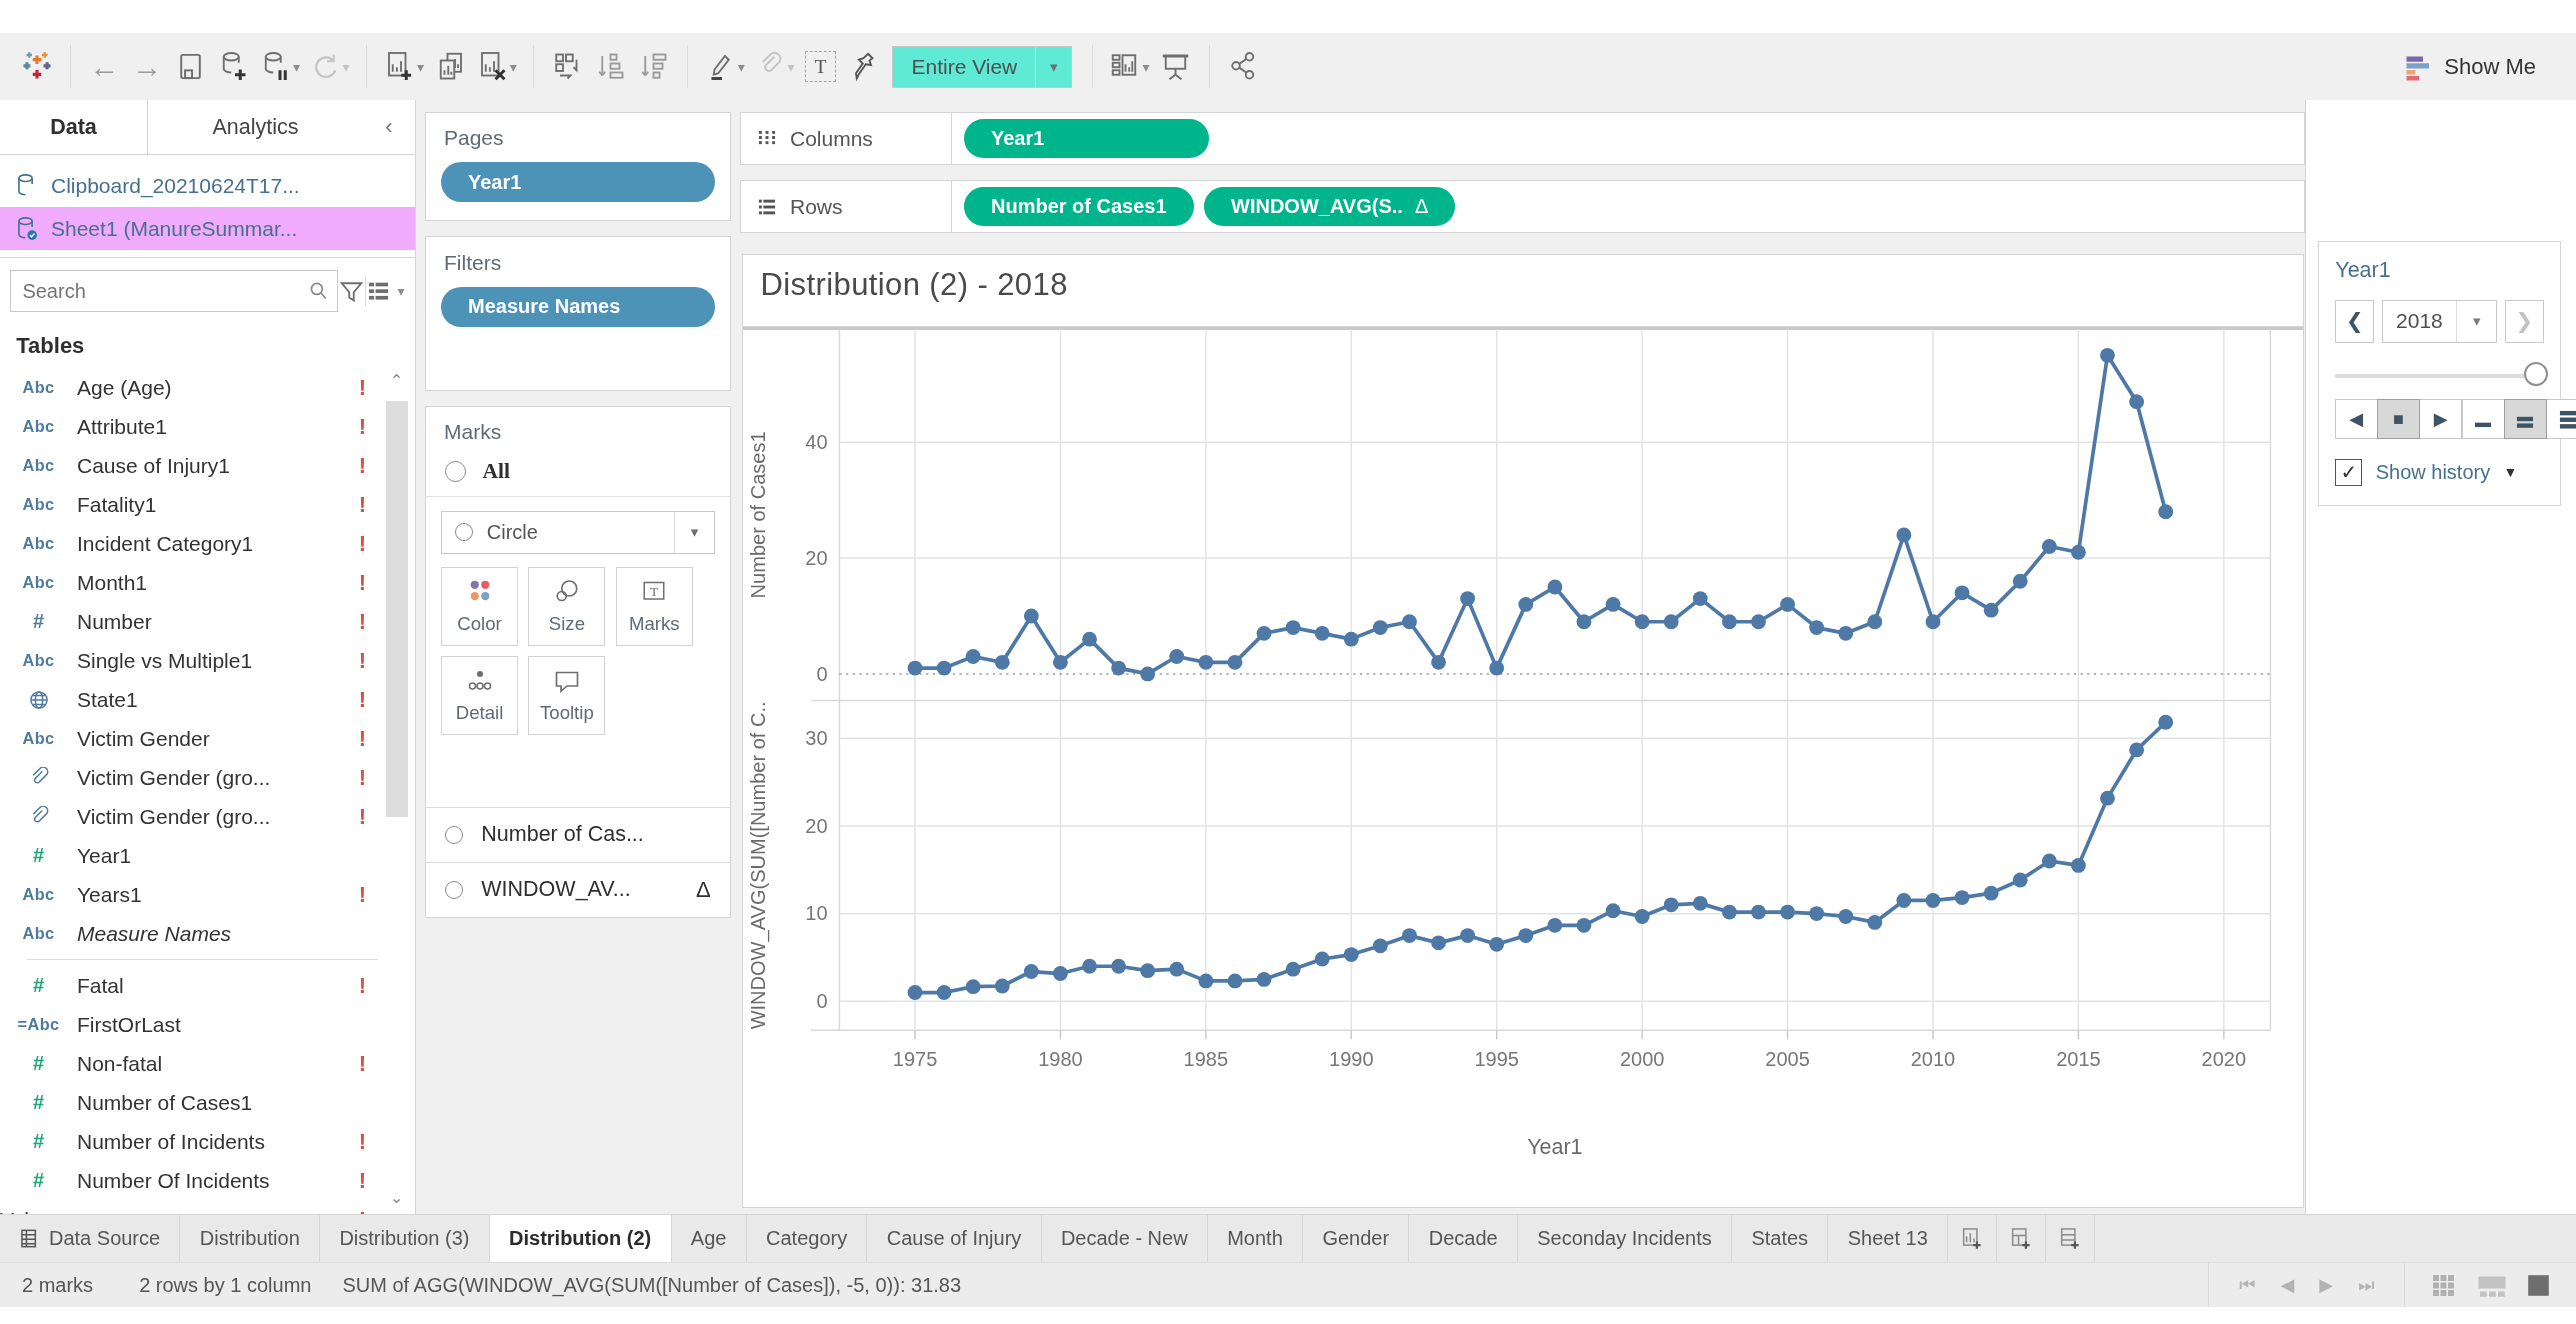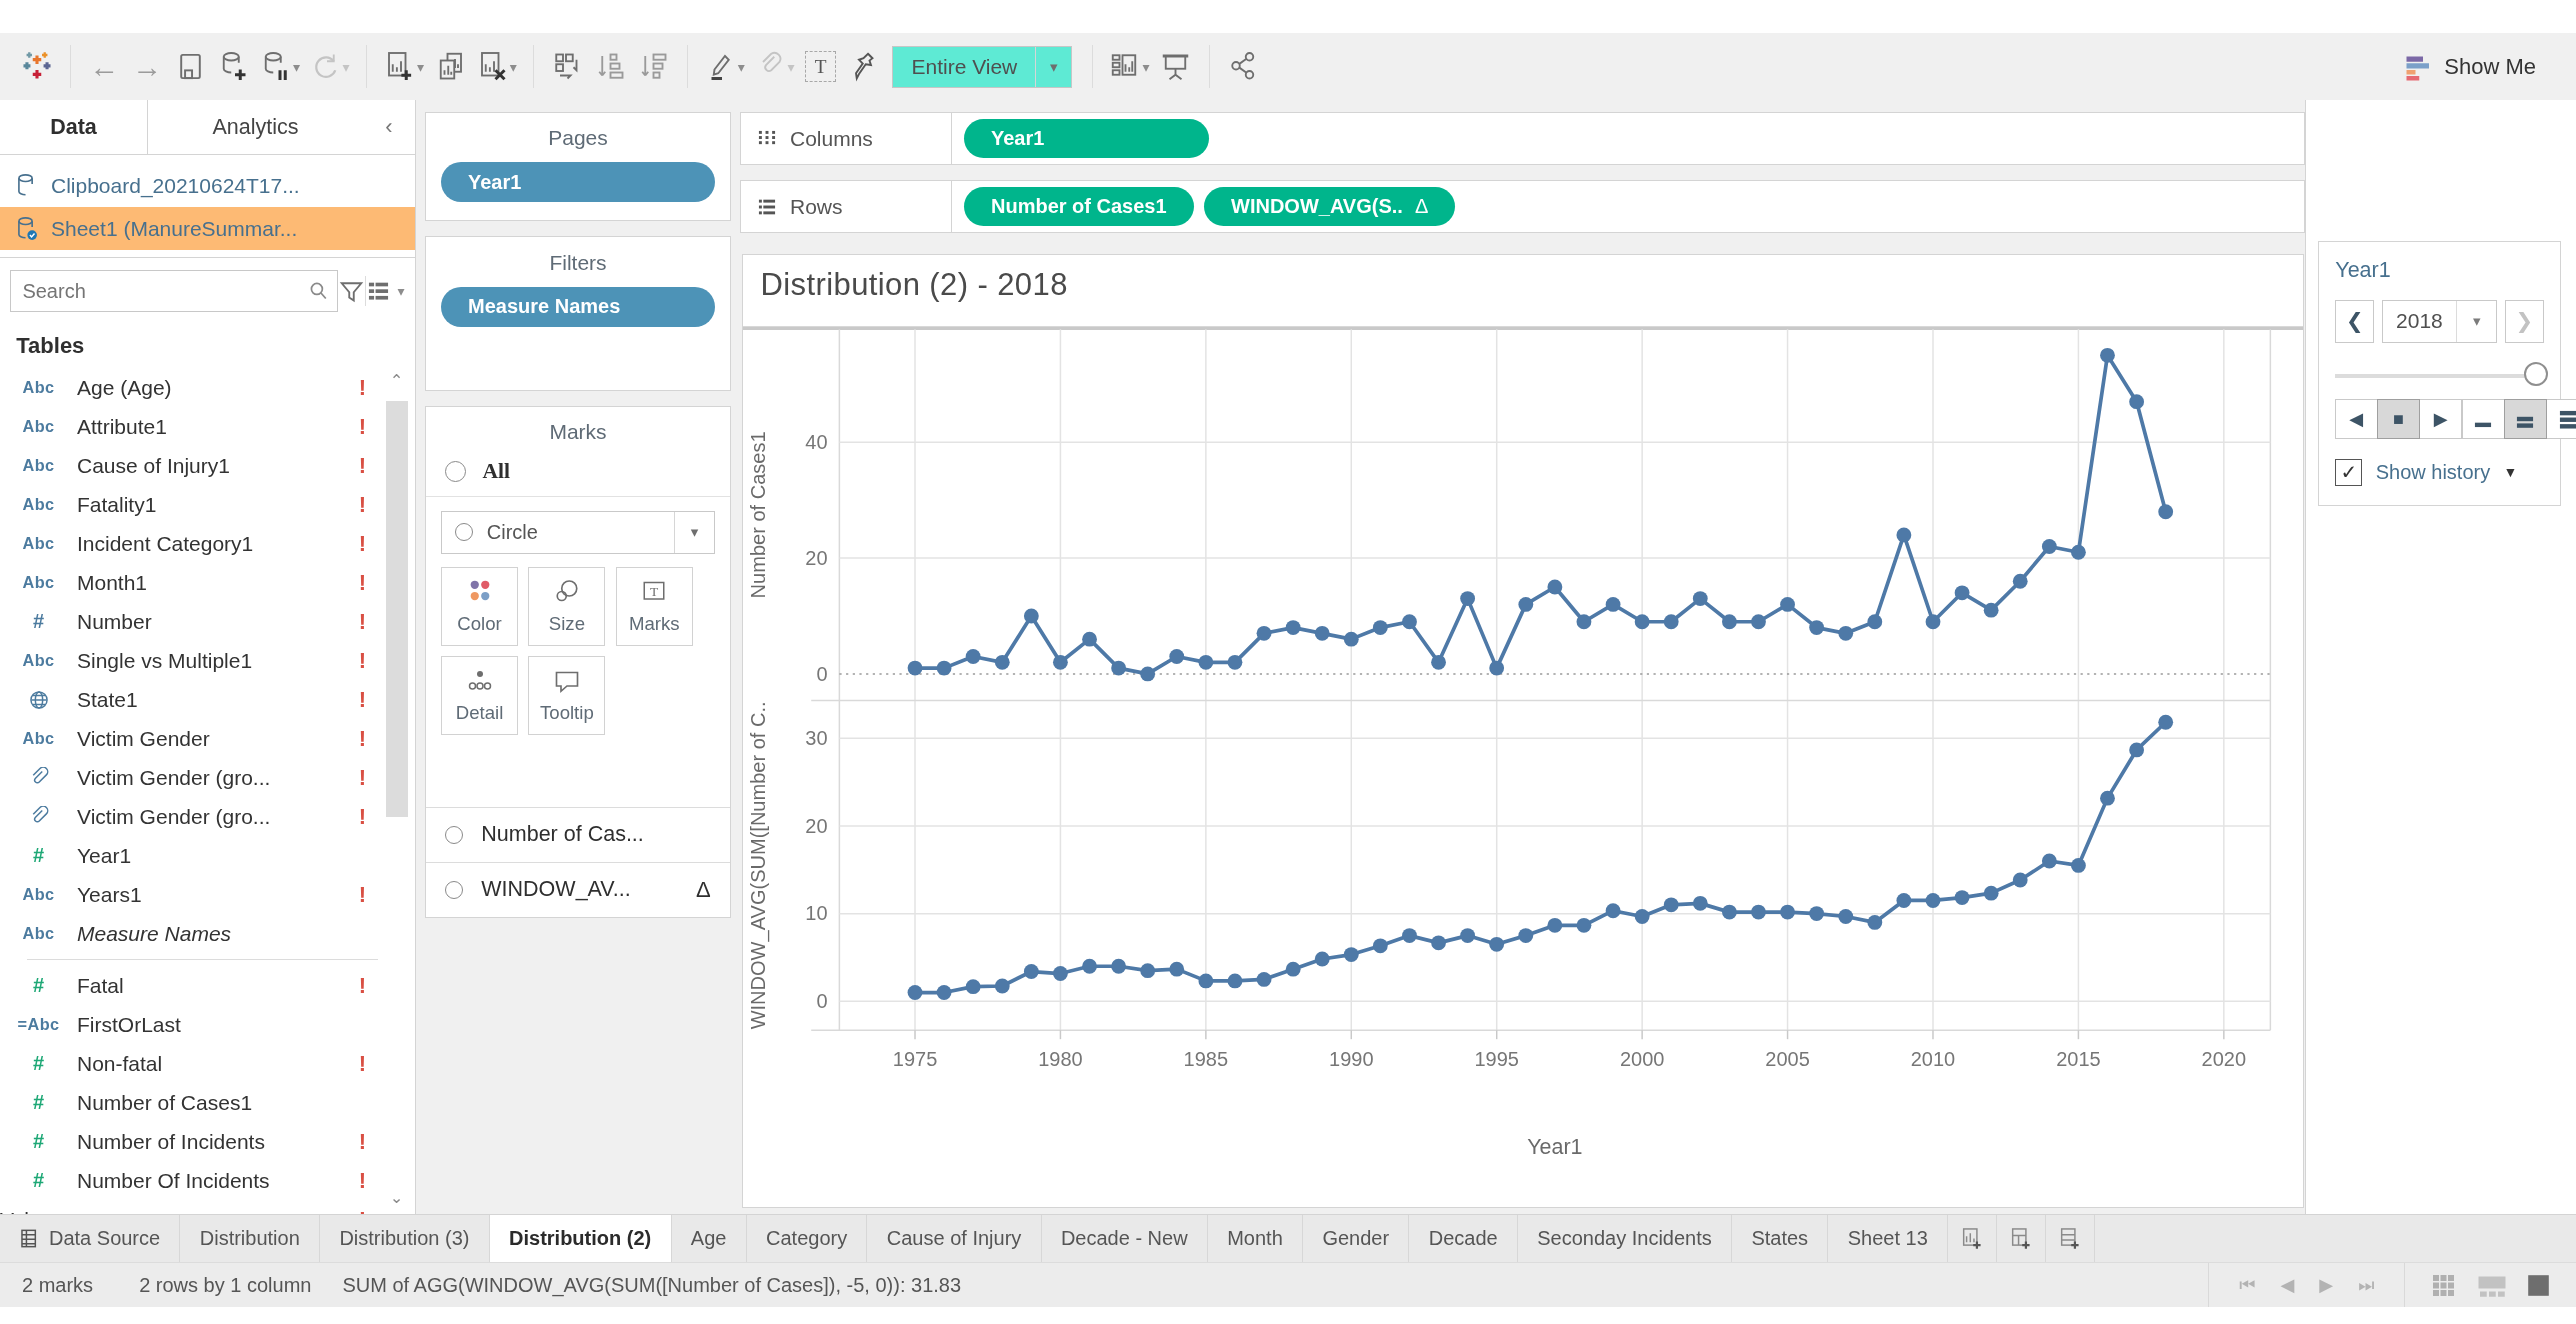--- a/index.html
+++ b/index.html
@@ -21,42 +21,42 @@
   .main { display:flex; height:1114px; }
   
   .data-pane { width:416px; border-right:0.7px solid #d4d4d4; display:flex; flex-direction:column; background:#fff; }
   .dp-tabs { display:flex; align-items:stretch; height:55px; border-bottom:0.7px solid #d4d4d4; font-size:21.5px; flex:none; }
   .dp-tab { display:flex; align-items:center; justify-content:center; }
   .dp-tab.data { width:148px; font-weight:bold; color:#2f2f2f; border-right:0.7px solid #d4d4d4; background:#fff; }
   .dp-tab.analytics { flex:1; color:#444; }
   .dp-collapse { width:52px; display:flex; align-items:center; justify-content:center; color:#777; font-size:22px; }
   .dp-sources { padding:9px 0 7.4px; border-bottom:0.7px solid #d4d4d4; flex:none; }
   .dp-source { height:43px; display:flex; align-items:center; gap:12px; padding:0 15px; font-size:21px; color:#47708e; white-space:nowrap; }
-  .dp-source.selected { background:#fdba74; }
+  .dp-source.selected { background:#f0abfc; }
   .dp-search-row { display:flex; align-items:center; padding:12px 10.4px 7.4px; flex:none; }
   .dp-search { flex:1; height:42px; border:0.7px solid #c8c8c8; display:flex; align-items:center; padding:0 9px; background:#fff; }
   .dp-search input { border:none; outline:none; font-size:20px; color:#555; width:100%; background:transparent; font-family:inherit; }
   .vline { width:0.7px; height:30px; background:#dcdcdc; }
   .dp-tables-label { font-size:22px; font-weight:bold; color:#2f2f2f; padding:13.4px 16.3px 4.5px; flex:none; }
   .fields-wrap { position:relative; flex:1; overflow:hidden; }
   .fields-list { position:absolute; left:0; top:4.5px; right:37px; }
   .field-row { height:39px; display:flex; align-items:center; }
   .f-icon { width:77px; flex:none; display:flex; align-items:center; justify-content:center; }
   .fi-abc { font-size:16.3px; color:#4c7b9f; font-weight:bold; letter-spacing:0.4px; }
   .fi-hash { font-size:20px; font-weight:bold; }
   .f-label { font-size:21px; color:#333; flex:1; white-space:nowrap; overflow:hidden; }
   .f-label.it { font-style:italic; }
   .f-alert { color:#d94f43; font-weight:bold; font-size:22px; padding-right:12px; }
   .f-sep { border-top:0.7px solid #dcdcdc; margin:6px 0 6px 27px; }
   .dp-scroll { position:absolute; right:4.5px; top:0; bottom:0; width:28px; }
   .dp-scroll .arr { position:absolute; left:0; width:28px; height:33px; display:flex; align-items:center; justify-content:center; color:#8a8a8a; font-size:16.3px; }
   .dp-scroll .thumb { position:absolute; left:3px; width:22px; background:#dcdcdc; }
   
   .cards-col { width:324px; background:#f0f0f0; padding:12px 9px; display:flex; flex-direction:column; gap:15px; }
-  .card { background:#fff; border:0.7px solid #d4d4d4;text-align:center; }
+  .card { background:#fff; border:0.7px solid #d4d4d4; }
   .card-title { font-size:21px; color:#5f6b76; padding:13.4px 18px 12px; }
   .pill { height:40px; border-radius:20px; display:flex; align-items:center; color:#fff; font-size:20px; font-weight:bold; padding:0 27px; white-space:nowrap; }
   .pill.blue { background:#4d93b7; }
   .pill.green { background:#00b58c; }
   .card .pill { margin:0 15px 18px; }
   .marks-card { height:512px; display:flex; flex-direction:column; }
   .marks-all { display:flex; align-items:center; gap:16.3px; padding:3px 19.3px 12px; font-size:21.5px; font-weight:bold; color:#2f2f2f; border-bottom:0.7px solid #e2e2e2;font-family:Liberation Serif, serif; }
   .ring { width:21px; height:21px; border:1.5px solid #8a8a8a; border-radius:50%; flex:none; }
   .mark-type { margin:13.4px 15px 10.4px; border:0.7px solid #c9c9c9; height:43px; display:flex; align-items:center; }
   .mark-type .mt-main { flex:1; display:flex; align-items:center; gap:13.4px; padding-left:13.4px; font-size:20px; color:#555; }

